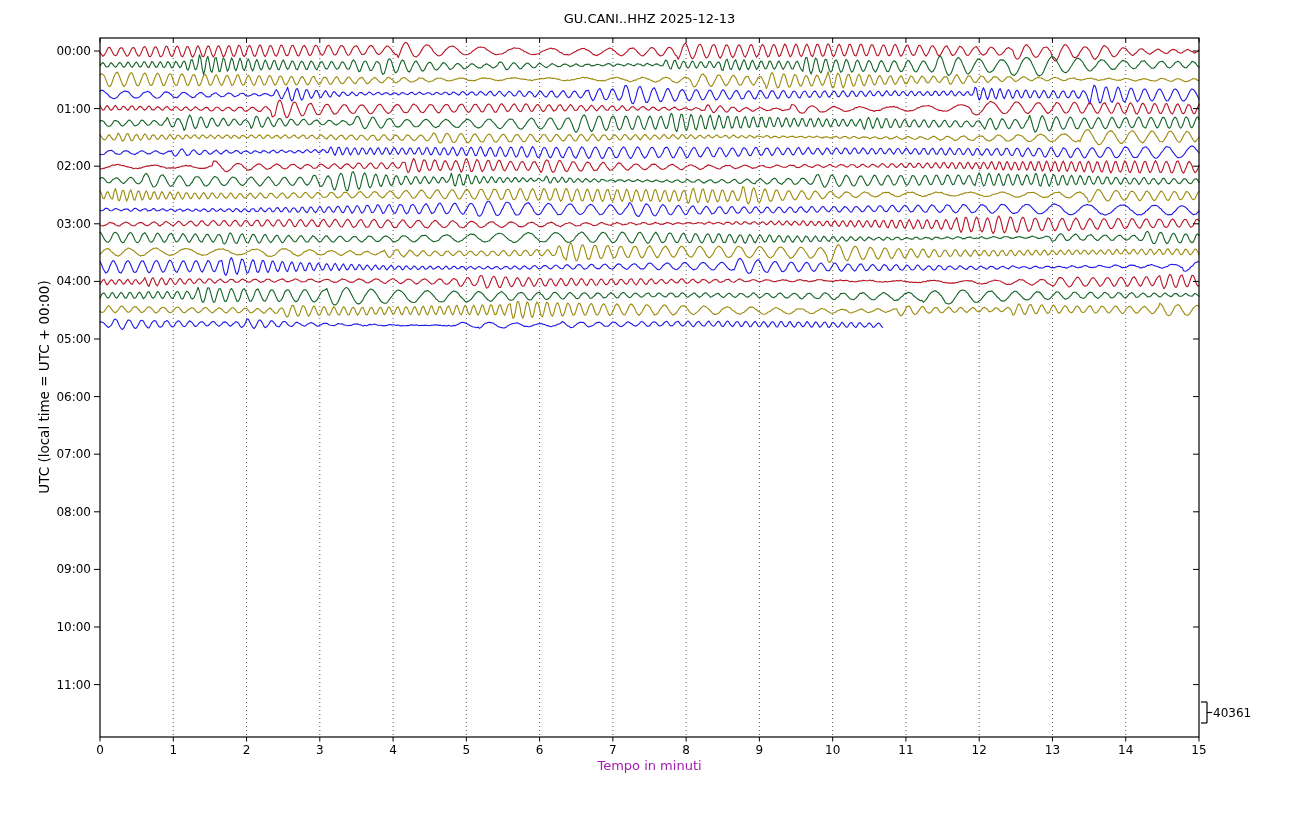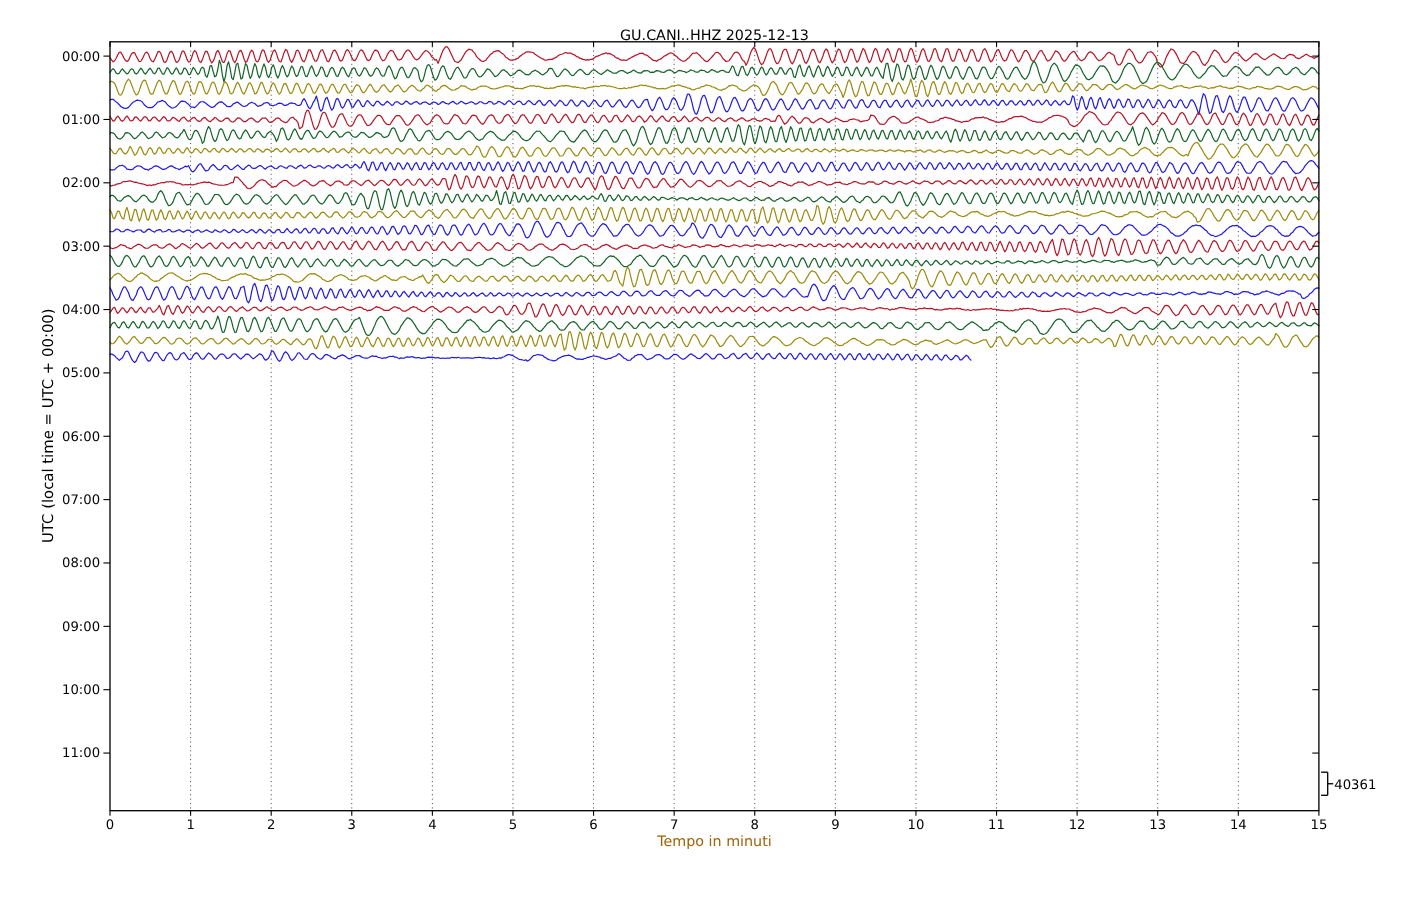--- a/index.html
+++ b/index.html
@@ -13,30 +13,29 @@
     overflow: hidden;
   }
   .chart-title {
     position: absolute;
     left: 100px;
     width: 1099px;
     top: 11px;
     text-align: center;
     font-size: 13px;
     color: #000;
-    margin-top: 14px;
   }
   .x-label {
     position: absolute;
     left: 100px;
     width: 1099px;
     top: 758px;
     text-align: center;
     font-size: 13px;
-    color: #a16207;
+    color: #a21caf;
   }
   .y-label {
     position: absolute;
     left: 44px;
     top: 387px;
     transform: translate(-50%, -50%) rotate(-90deg);
     white-space: nowrap;
     font-size: 13.5px;
     color: #000;
   }

